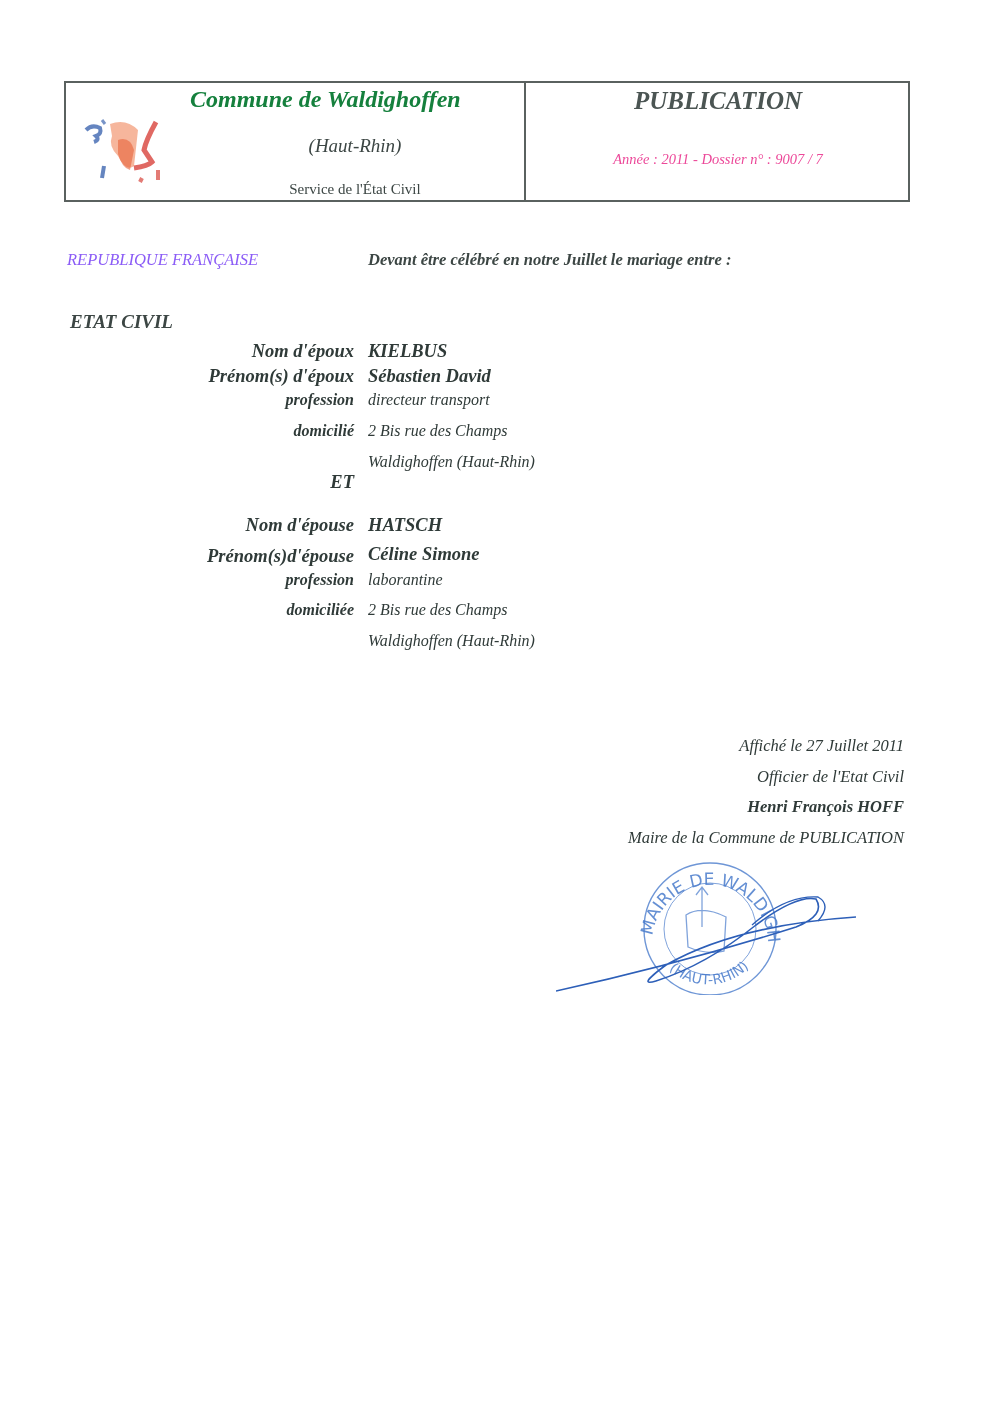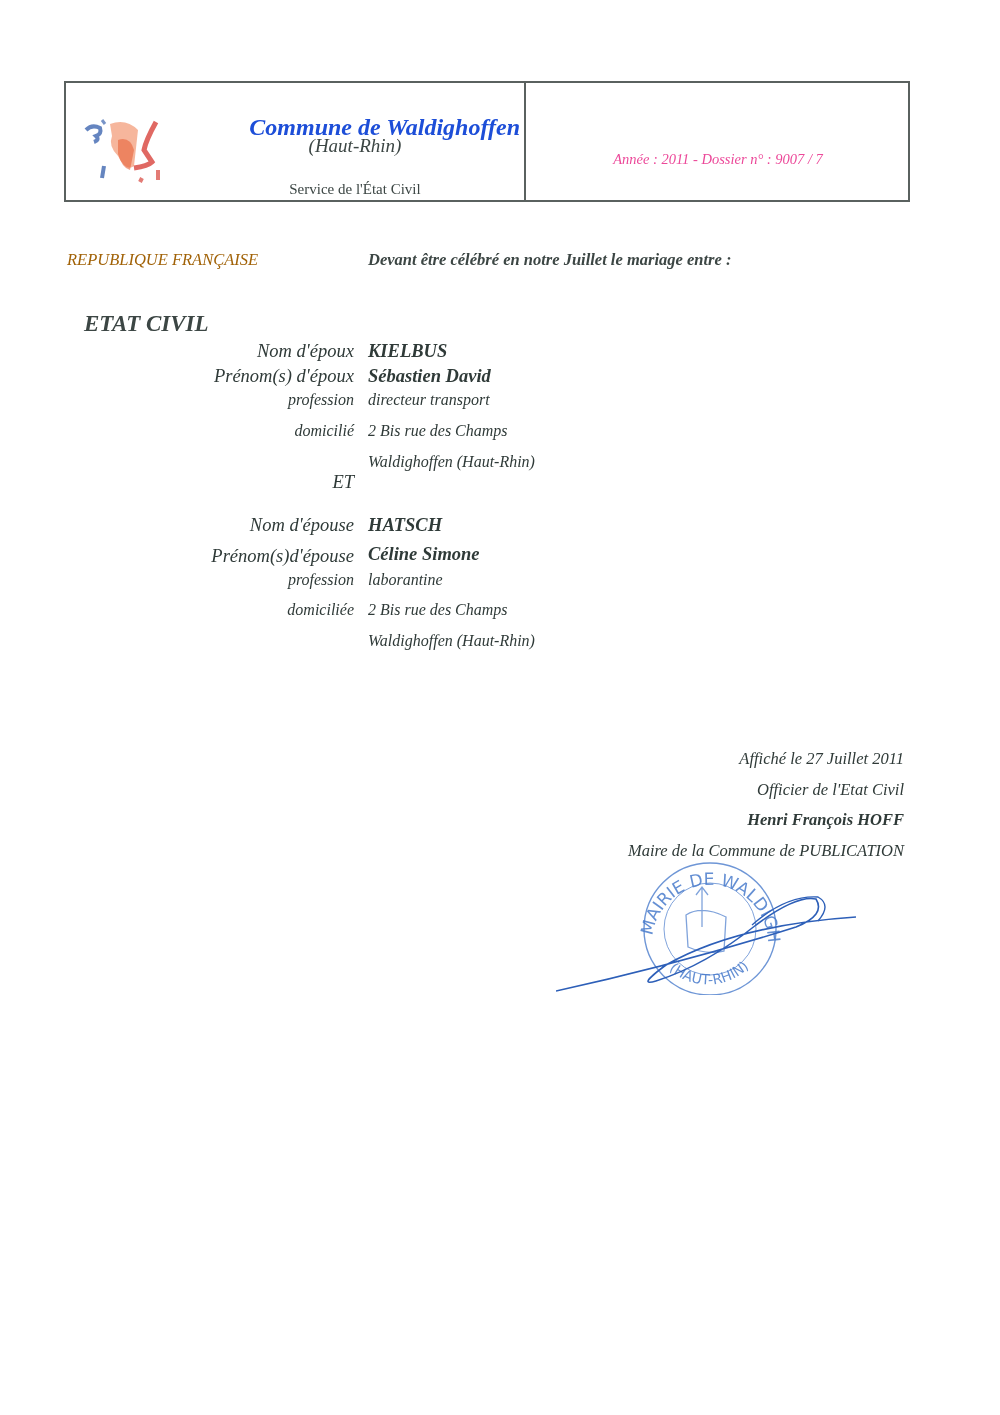--- a/index.html
+++ b/index.html
@@ -3,33 +3,33 @@
   <meta charset="utf-8">
   <style>
     html, body { margin: 0; padding: 0; background: #ffffff; }
     body { width: 1000px; height: 1415px; position: relative; overflow: hidden;
            font-family: "Liberation Serif", serif; color: #2f3a38; }
     .abs { position: absolute; }
     .header-box { position: absolute; left: 64px; top: 81px; width: 846px; height: 121px;
                   border: 2px solid #5a615f; box-sizing: border-box; }
     .header-divider { position: absolute; left: 524px; top: 81px; width: 2px; height: 121px; background: #5a615f; }
     .b { font-weight: bold; }
-    .commune-title { left: 190px; top: 86px; width: 330px; text-align: right; font-size: 24px; font-style: italic; font-weight: bold; color: #1d4ed8; margin-top: 28px; }
+    .commune-title { left: 190px; top: 86px; width: 330px; text-align: left; font-size: 24px; font-style: italic; font-weight: bold; color: #15803d; }
     .dept { left: 190px; top: 135px; width: 330px; text-align: center; font-size: 19px; font-style: italic; color: #3c4644; }
     .service { left: 190px; top: 181px; width: 330px; text-align: center; font-size: 15px; color: #3c4644; }
     .pub-title { left: 528px; top: 86px; width: 380px; text-align: center; font-size: 25px; line-height: 30px; font-style: italic; font-weight: bold; color: #4b5553; }
     .dossier { left: 528px; top: 151px; width: 380px; text-align: center; font-size: 14.5px; font-style: italic; color: #ec4899; }
-    .rep { left: 67px; top: 250px; font-size: 16.5px; font-style: italic; color: #a16207; }
+    .rep { left: 67px; top: 250px; font-size: 16.5px; font-style: italic; color: #8b5cf6; }
     .intro { left: 368px; top: 250px; font-size: 16.5px; font-style: italic; font-weight: bold; color: #3c4644; }
-    .etat { left: 84px; top: 311px; font-size: 23px; font-style: italic; font-weight: bold; color: #3c4644; }
-    .lbl { position: absolute; right: 646px; text-align: right; font-style: italic; font-weight: normal; color: #2f3a38; white-space: nowrap; }
+    .etat { left: 70px; top: 311px; font-size: 19px; font-style: italic; font-weight: bold; color: #3c4644; }
+    .lbl { position: absolute; right: 646px; text-align: right; font-style: italic; font-weight: bold; color: #2f3a38; white-space: nowrap; }
     .val { position: absolute; left: 368px; font-style: italic; white-space: nowrap; color: #2f3a38; }
     .lg { font-size: 18.5px; }
     .sm { font-size: 16px; }
-    .sig-line { position: absolute; right: 96px; text-align: right; font-size: 16.5px; font-style: italic; color: #2f3a38; white-space: nowrap; margin-top: 13px; }
+    .sig-line { position: absolute; right: 96px; text-align: right; font-size: 16.5px; font-style: italic; color: #2f3a38; white-space: nowrap; }
     .logo { position: absolute; left: 82px; top: 110px; width: 90px; height: 90px; }
     .stamp { position: absolute; left: 556px; top: 855px; width: 300px; height: 140px; }
   </style>
 </head>
 <body>
 
 <div class="header-box"></div>
 <div class="header-divider"></div>
 
 <svg class="logo" viewBox="0 0 90 90">
@@ -40,20 +40,21 @@
   <path d="M36 30 Q48 26 52 40 L48 60 Q40 58 36 44 Z" fill="#e8633a" opacity="0.6"></path>
   <path d="M74 12 Q64 30 62 40 L70 52 Q66 56 52 58" stroke="#d8443c" stroke-width="5" fill="none" opacity="0.8"></path>
   <path d="M58 72 l2 -4 M76 60 l0 10" stroke="#d8443c" stroke-width="4" opacity="0.7"></path>
 </svg>
 
 <div class="abs commune-title">Commune de Waldighoffen</div>
 <div class="abs dept">(Haut-Rhin)</div>
 <div class="abs service">Service de l'État Civil</div>
 
 <div class="abs pub-title">
+  <div>PUBLICATION</div>
 </div>
 <div class="abs dossier">Année : 2011  -  Dossier n° : 9007 / 7</div>
 
 <div class="abs rep">REPUBLIQUE FRANÇAISE</div>
 <div class="abs intro">Devant être célébré en notre Juillet le mariage entre :</div>
 <div class="abs etat">ETAT CIVIL</div>
 
 <div class="lbl lg" style="top:341px">Nom d'époux</div>
 <div class="val lg b" style="top:341px">KIELBUS</div>
 <div class="lbl lg" style="top:366px">Prénom(s) d'époux</div>

